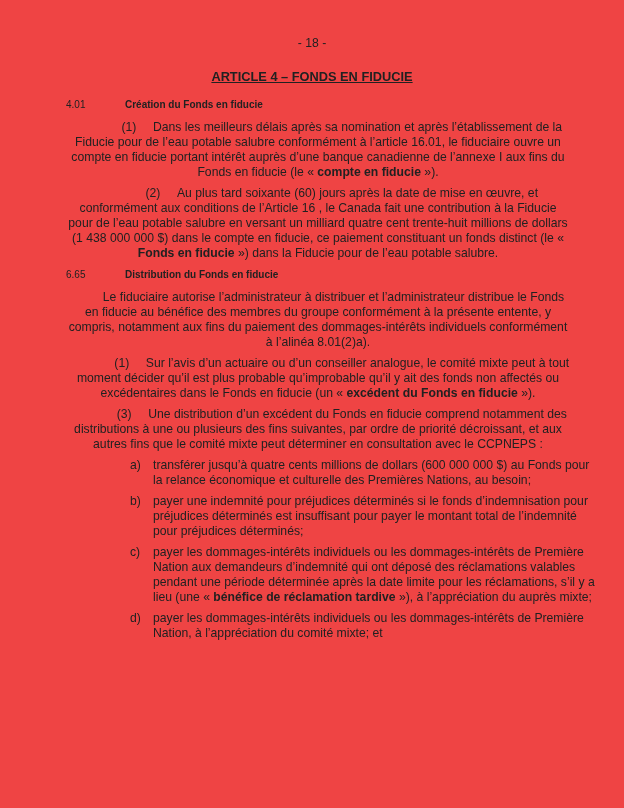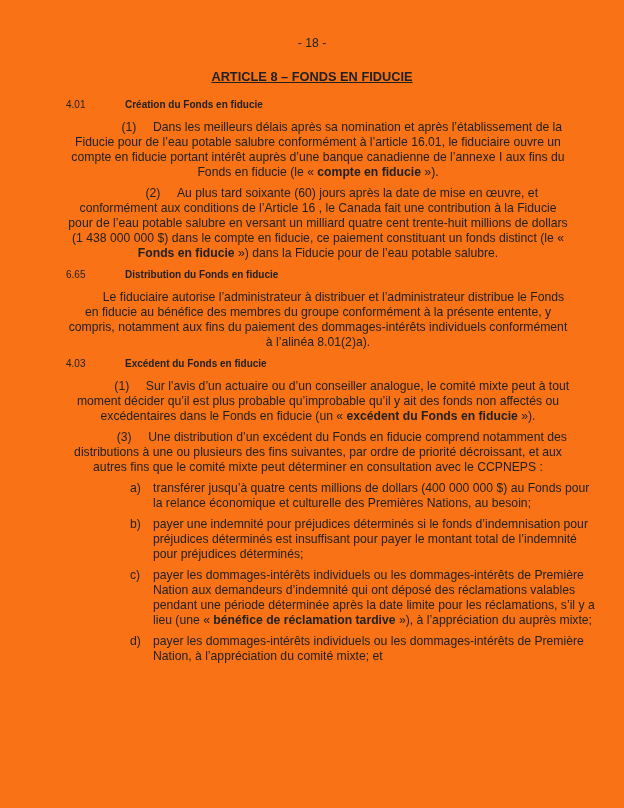--- a/index.html
+++ b/index.html
@@ -7,21 +7,21 @@
     width: 624px; height: 808px;
     background: #ffffff;
     font-family: "Liberation Sans", "DejaVu Sans", sans-serif;
     color: #212121;
   }
   .page {
     box-sizing: border-box;
     width: 624px; height: 808px;
     padding: 36px 29px 0 66px;
     overflow: hidden;
-    background: #f97316;
+    background: #ef4444;
   }
   .pageno {
     font-size: 12.2px; line-height: 15px;
     text-align: center;
     margin: 0 -29px 18px -66px;
   }
   .doc-title {
     font-size: 12.8px; line-height: 16px;
     font-weight: bold;
     text-decoration: underline;
@@ -57,38 +57,37 @@
   }
   .li-marker { flex: 0 0 23px; }
   .li-text { flex: 1; }
   b { font-weight: bold; }
 </style>
 </head>
 <body>
 
 <div class="page">
   <div class="pageno">- 18 -</div>
-  <div class="doc-title">ARTICLE 8 – FONDS EN FIDUCIE</div>
+  <div class="doc-title">ARTICLE 4 – FONDS EN FIDUCIE</div>
   <div>
       <section class="doc-section">
         <h2 class="sec-heading"><span class="sec-num">4.01</span><span class="sec-title">Création du Fonds en fiducie</span></h2>
         <p class="para"><span class="pmark">(1)</span><span>Dans les meilleurs délais après sa nomination et après l’établissement de la Fiducie pour de l’eau potable salubre conformément à l’article 16.01, le fiduciaire ouvre un compte en fiducie portant intérêt auprès d’une banque canadienne de l’annexe I aux fins du Fonds en fiducie (le « </span><b>compte en fiducie</b><span> »).</span></p>
         <p class="para"><span class="pmark">(2)</span><span>Au plus tard soixante (60) jours après la date de mise en œuvre, et conformément aux conditions de l’Article 16 , le Canada fait une contribution à la Fiducie pour de l’eau potable salubre en versant un milliard quatre cent trente-huit millions de dollars (1 438 000 000 $) dans le compte en fiducie, ce paiement constituant un fonds distinct (le « </span><b>Fonds en fiducie</b><span> ») dans la Fiducie pour de l’eau potable salubre.</span></p>
       </section>
       <section class="doc-section">
         <h2 class="sec-heading"><span class="sec-num">6.65</span><span class="sec-title">Distribution du Fonds en fiducie</span></h2>
         <p class="para plain"><span>Le fiduciaire autorise l’administrateur à distribuer et l’administrateur distribue le Fonds en fiducie au bénéfice des membres du groupe conformément à la présente entente, y compris, notamment aux fins du paiement des dommages-intérêts individuels conformément à l’alinéa 8.01(2)a).</span></p>
       </section>
       <section class="doc-section">
-        <h2 class="sec-heading"><span class="sec-num">4.03</span><span class="sec-title">Excédent du Fonds en fiducie</span></h2>
         <p class="para"><span class="pmark">(1)</span><span>Sur l’avis d’un actuaire ou d’un conseiller analogue, le comité mixte peut à tout moment décider qu’il est plus probable qu’improbable qu’il y ait des fonds non affectés ou excédentaires dans le Fonds en fiducie (un « </span><b>excédent du Fonds en fiducie</b><span> »).</span></p>
         <p class="para"><span class="pmark">(3)</span><span>Une distribution d’un excédent du Fonds en fiducie comprend notamment des distributions à une ou plusieurs des fins suivantes, par ordre de priorité décroissant, et aux autres fins que le comité mixte peut déterminer en consultation avec le CCPNEPS :</span></p>
         <div class="li">
           <span class="li-marker">a)</span>
-          <span class="li-text"><span>transférer jusqu’à quatre cents millions de dollars (400 000 000 $) au Fonds pour la relance économique et culturelle des Premières Nations, au besoin;</span></span>
+          <span class="li-text"><span>transférer jusqu’à quatre cents millions de dollars (600 000 000 $) au Fonds pour la relance économique et culturelle des Premières Nations, au besoin;</span></span>
         </div>
         <div class="li">
           <span class="li-marker">b)</span>
           <span class="li-text"><span>payer une indemnité pour préjudices déterminés si le fonds d’indemnisation pour préjudices déterminés est insuffisant pour payer le montant total de l’indemnité pour préjudices déterminés;</span></span>
         </div>
         <div class="li">
           <span class="li-marker">c)</span>
           <span class="li-text"><span>payer les dommages-intérêts individuels ou les dommages-intérêts de Première Nation aux demandeurs d’indemnité qui ont déposé des réclamations valables pendant une période déterminée après la date limite pour les réclamations, s’il y a lieu (une « </span><b>bénéfice de réclamation tardive</b><span> »), à l’appréciation du auprès mixte;</span></span>
         </div>
         <div class="li">

